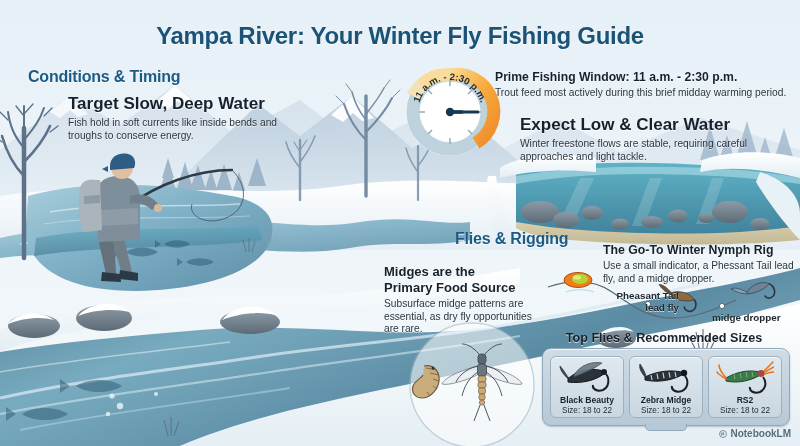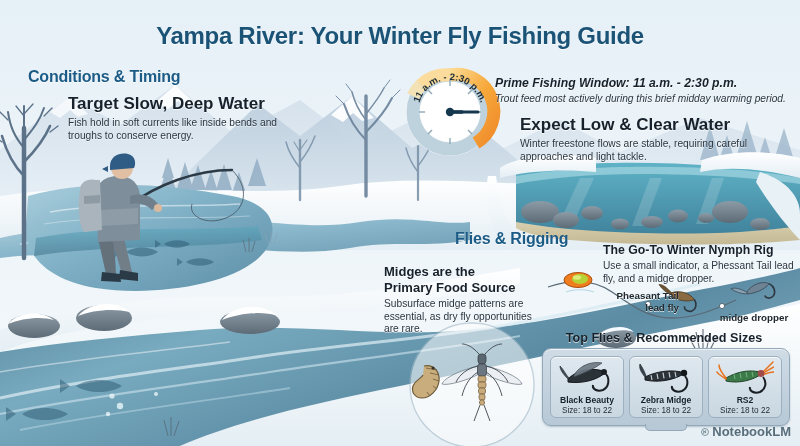--- a/index.html
+++ b/index.html
@@ -33,34 +33,34 @@
   .blk .h {
     font-size:17px; font-weight:700; color:#17212b; line-height:1.22;
     text-shadow:0 1px 0 rgba(255,255,255,.75);
   }
   .blk .b {
     font-size:10.2px; font-weight:400; color:#2b3640; line-height:1.26;
     margin-top:2px; text-shadow:0 1px 0 rgba(255,255,255,.6);
   }
 
   #blk-target   { top:94px;  left:68px;  width:215px; }
-  #blk-prime    { top:76px;  left:495px; width:300px;font-style:italic; }
+  #blk-prime    { top:70px;  left:495px; width:300px; }
   #blk-prime .h { font-size:12.2px; }
   #blk-lowclear { top:115px; left:520px; width:255px; }
   #blk-midges   { top:264px; left:384px; width:160px; }
   #blk-midges .h{ font-size:13px; }
   #blk-rig      { top:243px; left:603px; width:195px; text-align:left; }
   #blk-rig .h   { font-size:12.3px; }
 
   .rig-lbl {
     position:absolute; font-size:9.8px; font-weight:600; color:#20292f;
     line-height:1.2; text-shadow:0 1px 0 rgba(255,255,255,.7);
   }
   #lbl-pt { top:290px; left:601px; width:78px; text-align:right; }
-  #lbl-md { top:312px; left:712px; width:84px; text-align:center; }
+  #lbl-md { top:312px; left:712px; width:84px; text-align:left; }
 
   #flies-title {
     position:absolute; top:331px; left:530px; width:268px; text-align:center;
     font-size:12.6px; font-weight:700; color:#17212b;
     text-shadow:0 1px 0 rgba(255,255,255,.7);
   }
 
   
   #flybox {
     position:absolute; top:348px; left:542px; width:248px; height:78px;
@@ -76,21 +76,21 @@
     padding-bottom:2px; position:relative;
     box-shadow:inset 0 1px 0 rgba(255,255,255,.75);
   }
   .cell .art { position:absolute; top:2px; left:50%; transform:translateX(-50%); }
   .cell .nm { font-size:8.6px; font-weight:700; color:#17212b; line-height:1.12; }
   .cell .sz { font-size:8.2px; font-weight:400; color:#222c35; line-height:1.15; }
 
   
   #wm {
     position:absolute; right:9px; bottom:7px; display:flex; align-items:center; gap:3px;
-    font-size:13px; font-weight:600; color:#49606e; opacity:.9;
+    font-size:10px; font-weight:600; color:#49606e; opacity:.9;
   }
   #wm .gl { width:8px; height:8px; }
 </style>
 </head>
 <body>
 
 <div id="poster">
 
   <svg class="layer" viewBox="0 0 800 446" preserveAspectRatio="none">
     <defs>

